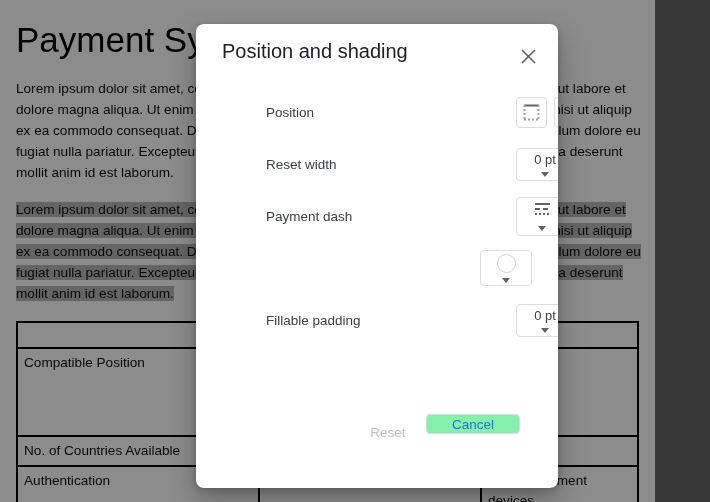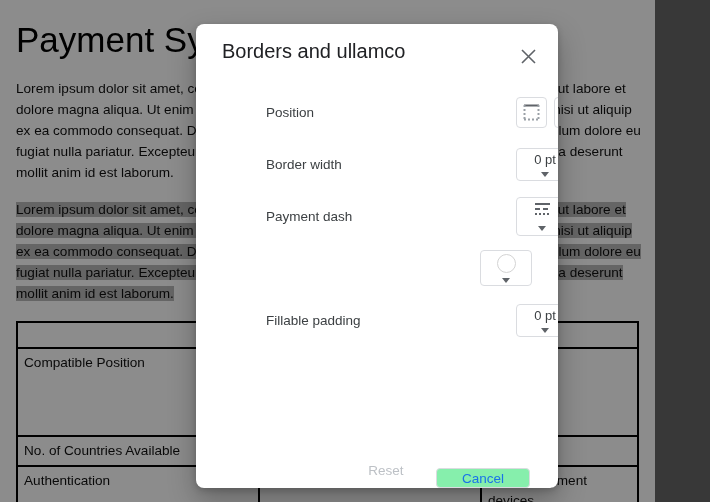--- a/index.html
+++ b/index.html
@@ -96,23 +96,23 @@
     width:0;height:0;border-left:4px solid transparent;
     border-right:4px solid transparent;border-top:5px solid #5f6368;
   }
   .swatch{
     width:19px;height:19px;border-radius:50%;
     background:#fff;border:1px solid #d3d3d3;box-sizing:border-box;
   }
 
   
   .dlg-foot{
-    position:absolute;left:0;right:2px;bottom:0;height:74px;
-    display:flex;align-items:flex-end;justify-content:flex-end;
-    gap:12px;padding:0 26px;box-sizing:border-box;
+    position:absolute;left:0;right:12px;bottom:0;height:74px;
+    display:flex;align-items:flex-start;justify-content:flex-end;
+    padding:0 26px;box-sizing:border-box;
   }
   .btn{
     font-size:13.5px;border-radius:4px;cursor:pointer;
     display:flex;align-items:center;justify-content:center;
     box-sizing:border-box;font-family:inherit;
   }
   .btn-reset{
     width:76px;height:36px;background:#fff;border:1px solid transparent;
     color:#bdc1c6;cursor:default;
   }
@@ -167,21 +167,21 @@
     </tbody>
       </table>
   </div>
 </div>
 
 <div id="scrim"></div>
 
 <div id="dialog">
 
   <div class="dlg-head">
-    <div class="dlg-title">Borders and ullamco</div>
+    <div class="dlg-title">Position and shading</div>
     <div class="dlg-close">
       <svg width="17" height="17" viewBox="0 0 17 17" aria-hidden="true">
         <path d="M2 2 L15 15 M15 2 L2 15" stroke="#5f6368" stroke-width="1.6" fill="none"></path>
       </svg>
     </div>
   </div>
 
   <div class="dlg-body">
 
     <div class="row">
@@ -220,21 +220,21 @@
                 <line x1="1" y1="15.5" x2="16" y2="15.5" stroke="#9aa0a6" stroke-width="2" stroke-dasharray="2 2"></line>
               </svg>
             </span>
           </div>
 
         </div>
       </div>
     </div>
 
     <div class="row">
-      <div class="row-label">Border width</div>
+      <div class="row-label">Reset width</div>
       <div class="row-ctrl">
         <div class="dd dd-text">
           <span class="dd-label">0 pt</span>
           <span class="caret"></span>
         </div>
       </div>
     </div>
 
     <div class="row">
       <div class="row-label">Payment dash</div>

